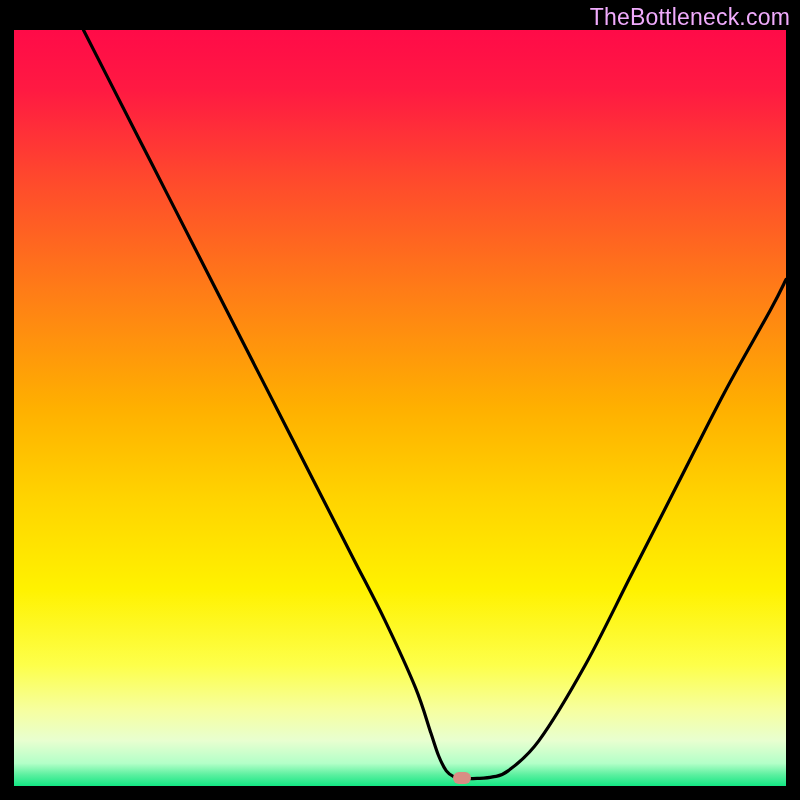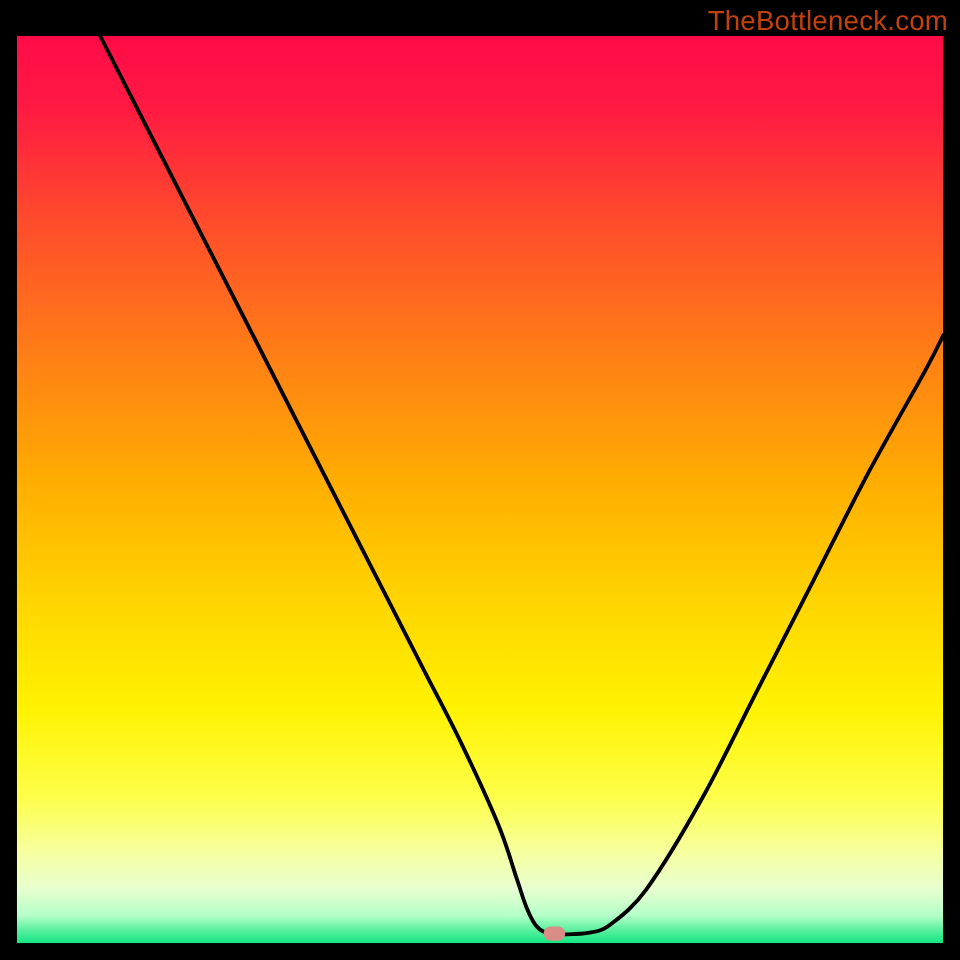--- a/index.html
+++ b/index.html
@@ -14,21 +14,21 @@
   .frame {
     position: relative;
     width: 800px;
     height: 800px;
     background: #000;
   }
   .watermark {
     position: absolute;
     top: 4px;
     right: 10px;
-    color: #c2410c;
+    color: #f0abfc;
     font-size: 23px;
     font-weight: 500;
     letter-spacing: 0.2px;
     user-select: none;
   }
   .plot {
     position: absolute;
     left: 14px;
     top: 30px;
     width: 772px;

